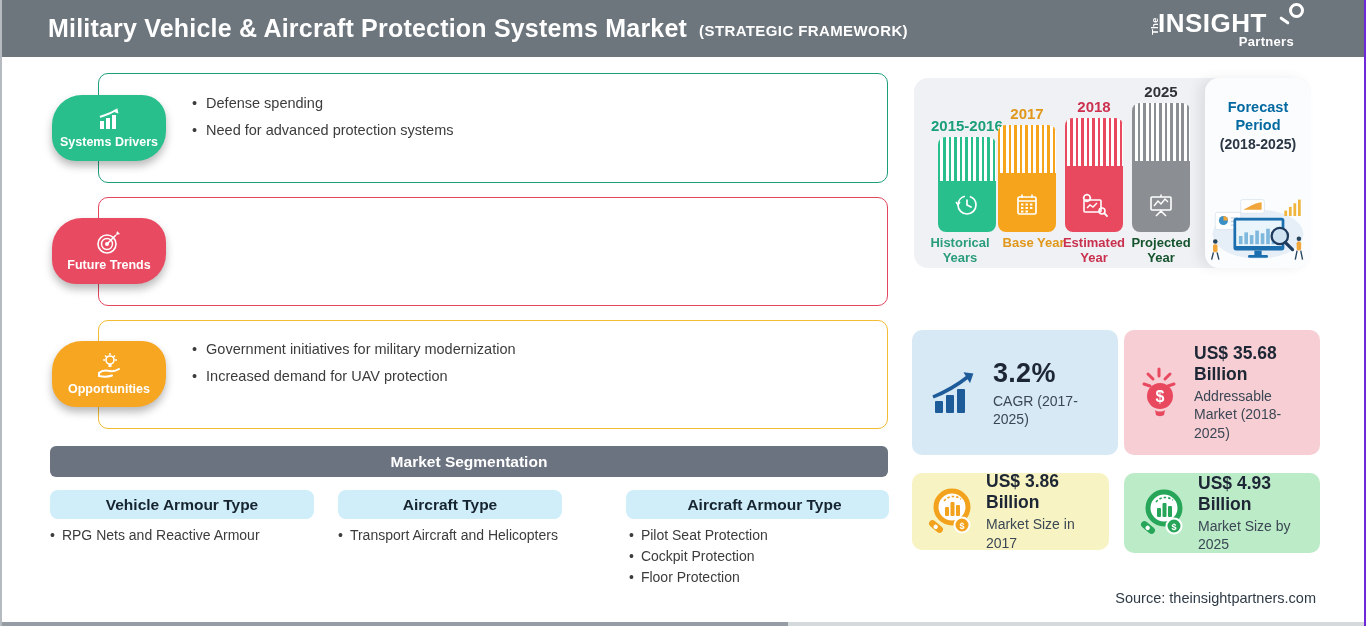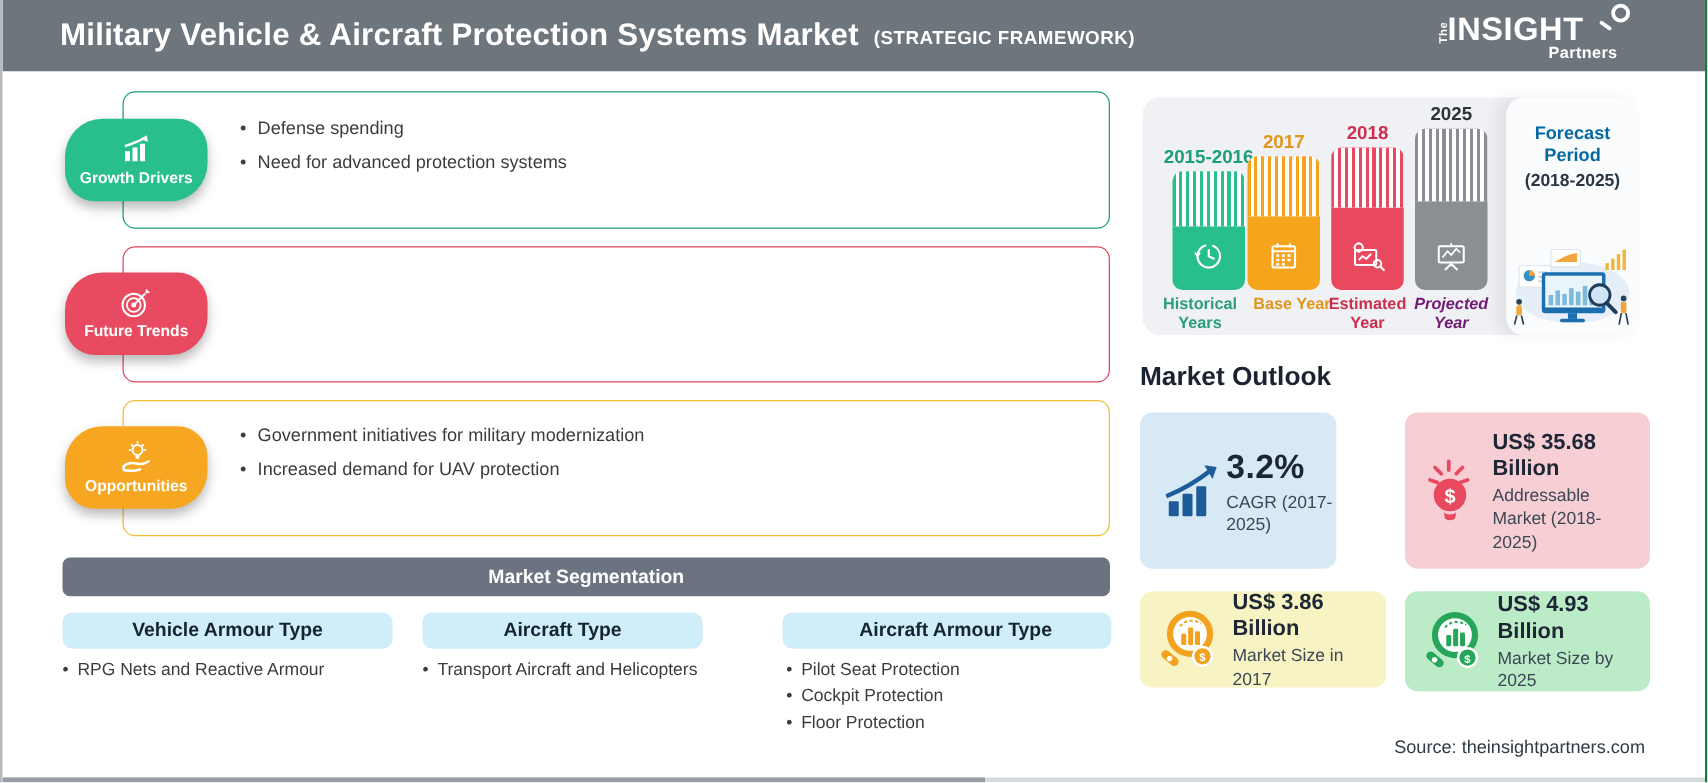--- a/index.html
+++ b/index.html
@@ -1,19 +1,19 @@
 <!DOCTYPE html>
 <html><head>
 <meta charset="utf-8">
 <style>
   * { margin:0; padding:0; box-sizing:border-box; }
   html,body { background:#fff; }
   body { font-family:"Liberation Sans", sans-serif; }
   #canvas { position:relative; width:1366px; height:626px; background:#fff; overflow:hidden;
-            border-left:2px solid #b6bbc1; border-right:2px solid #15803d; }
+            border-left:2px solid #b6bbc1; border-right:2px solid #6d28d9; }
 
   
   .header { position:absolute; left:0; top:0; width:1366px; height:57px; background:#6d757d;
             display:flex; align-items:center; }
   .header-title { color:#fff; font-size:25px; font-weight:bold; margin-left:46px; letter-spacing:.2px; }
   .header-subtitle { color:#fff; font-size:15px; font-weight:bold; margin-left:12px; margin-top:3px; letter-spacing:.4px; }
   .logo { position:absolute; right:70px; top:8px; width:140px; height:42px; color:#fff; }
   .logo-the { position:absolute; left:-12px; top:13px; font-size:9px; font-weight:bold; transform:rotate(-90deg); letter-spacing:.5px; }
   .logo-main { position:absolute; left:0; top:0; font-size:26px; font-weight:800; letter-spacing:.5px; }
   .logo-sub { position:absolute; right:4px; top:26px; font-size:13px; font-weight:bold; letter-spacing:.3px; }
@@ -71,26 +71,26 @@
   .t3 .tbar-body { height:114px; background:#e8495f; }
   .t4 .tbar-body { height:129px; background:#8b8e92; }
   .stripes { width:100%; background-color:#fff; }
   .t1 .stripes { height:44px; background-image:repeating-linear-gradient(90deg,#29bf8d 0 2.5px,#fff 2.5px 5.5px); }
   .t2 .stripes { height:48px; background-image:repeating-linear-gradient(90deg,#f6a41c 0 2.5px,#fff 2.5px 5.5px); }
   .t3 .stripes { height:48px; background-image:repeating-linear-gradient(90deg,#e8495f 0 2.5px,#fff 2.5px 5.5px); }
   .t4 .stripes { height:58px; background-image:repeating-linear-gradient(90deg,#8b8e92 0 2.5px,#fff 2.5px 5.5px); }
   .bar-icon { position:absolute; bottom:12px; left:50%; transform:translateX(-50%); }
   .tlab { position:absolute; top:158px; width:76px; text-align:center; font-size:13px; font-weight:bold; line-height:1.15; }
   .tlab.t1 { left:8px;  color:#2a9d7c; } .tlab.t2 { left:75px;  color:#e0971a;padding-left:13px; }
-  .tlab.t3 { left:142px; color:#c9304e; } .tlab.t4 { left:209px; color:#701a75;font-style:italic; }
+  .tlab.t3 { left:142px; color:#c9304e; } .tlab.t4 { left:209px; color:#14532d; }
 
   
   .outlook-title { position:absolute; left:910px; top:290px; font-size:21px; font-weight:bold; color:#1b2330; }
   .card { position:absolute; border-radius:10px; display:flex; align-items:center; }
-  .card.k1 { left:910px;  top:330px; width:157px; height:125px; background:#d7e9f5; padding-left:17px; gap:0; }
+  .card.k1 { left:910px;  top:330px; width:206px; height:125px; background:#d7e9f5; padding-left:17px; gap:12px; }
   .card.k2 { left:1122px; top:330px; width:196px; height:125px; background:#f6ced4; padding-left:14px; gap:10px; }
   .card.k3 { left:910px;  top:473px; width:197px; height:77px;  background:#f7f3c2; padding-left:10px; gap:8px; }
   .card.k4 { left:1122px; top:473px; width:196px; height:80px;  background:#bcebc8; padding-left:10px; gap:8px; }
   .card-value { font-weight:bold; color:#1d2634; line-height:1.2; }
   .k1 .card-value { font-size:27px; letter-spacing:.3px; }
   .k2 .card-value, .k3 .card-value, .k4 .card-value { font-size:17.5px; }
   .card-desc { font-size:14px; color:#3b4754; line-height:1.3; margin-top:2px; }
   .card-text { max-width:118px; }
   .k3 .card-text { max-width:132px; }
   .card svg { flex-shrink:0; display:block; }
@@ -124,21 +124,21 @@
     <li>Need for advanced protection systems</li>
   </ul>
   <div class="pill p1">
     <svg width="28" height="26" viewBox="0 0 28 26">
       <rect x="5" y="14" width="4" height="8" fill="#fff"></rect>
       <rect x="11" y="11" width="4" height="11" fill="#fff"></rect>
       <rect x="17" y="8" width="4" height="14" fill="#fff"></rect>
       <path d="M5 10 C10 8, 15 7, 21 3" stroke="#fff" stroke-width="2" fill="none"></path>
       <path d="M22 1 L24 6 L18 5 Z" fill="#fff" transform="rotate(10 21 3)"></path>
     </svg>
-    <span class="pill-label">Growth Drivers</span>
+    <span class="pill-label">Systems Drivers</span>
   </div>
 
   <div class="fw-box b2"></div>
   <div class="pill p2">
     <svg width="28" height="26" viewBox="0 0 28 26">
       <circle cx="12" cy="14" r="9" stroke="#fff" stroke-width="1.6" fill="none"></circle>
       <circle cx="12" cy="14" r="5.5" stroke="#fff" stroke-width="1.4" fill="none"></circle>
       <circle cx="12" cy="14" r="2" fill="#fff"></circle>
       <path d="M12 14 L21 5" stroke="#fff" stroke-width="1.6"></path>
       <path d="M21 5 L25 4 L22 1 Z" fill="#fff"></path>
@@ -279,21 +279,20 @@
         <circle cx="8" cy="56" r="2.5" fill="#28455e"></circle>
           <rect x="5.5" y="59" width="5" height="9" rx="2" fill="#f0a63a"></rect>
         <path d="M6 68 L4 76 M10 68 L12 76" stroke="#28455e" stroke-width="1.5"></path>
         <circle cx="100" cy="53" r="2.5" fill="#28455e"></circle>
           <rect x="97.5" y="56" width="5" height="10" rx="2" fill="#f0a63a"></rect>
         <path d="M98 66 L96 76 M102 66 L104 76" stroke="#28455e" stroke-width="1.5"></path>
       </svg>
     </div>
   </div>
 
-  <div class="outlook-title">Market Outlook</div>
 
   <div class="card k1">
     <svg width="52" height="48" viewBox="0 0 52 48">
       <g fill="#1d5b99">
         <rect x="6" y="32" width="8" height="12" rx="1"></rect>
         <rect x="17" y="26" width="8" height="18" rx="1"></rect>
         <rect x="28" y="20" width="8" height="24" rx="1"></rect>
       </g>
       <path d="M4 28 C14 24, 26 18, 40 7" stroke="#1d5b99" stroke-width="3.5" fill="none"></path>
       <path d="M34 4 L44 4 L42 14 Z" fill="#1d5b99" transform="rotate(8 40 7)"></path>

